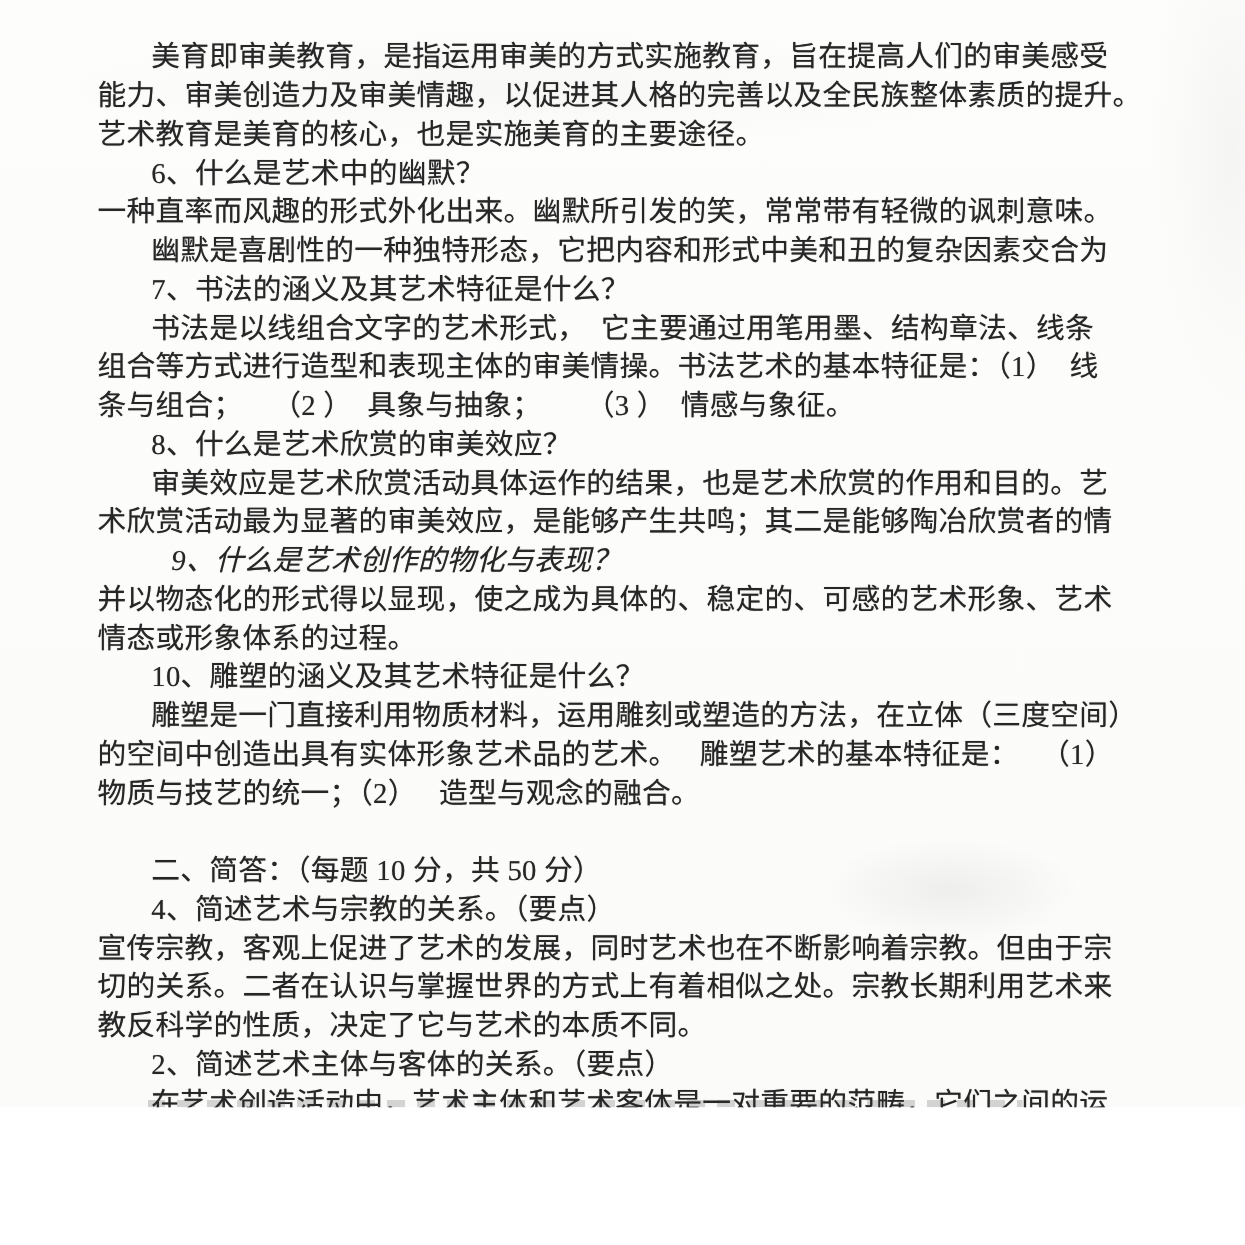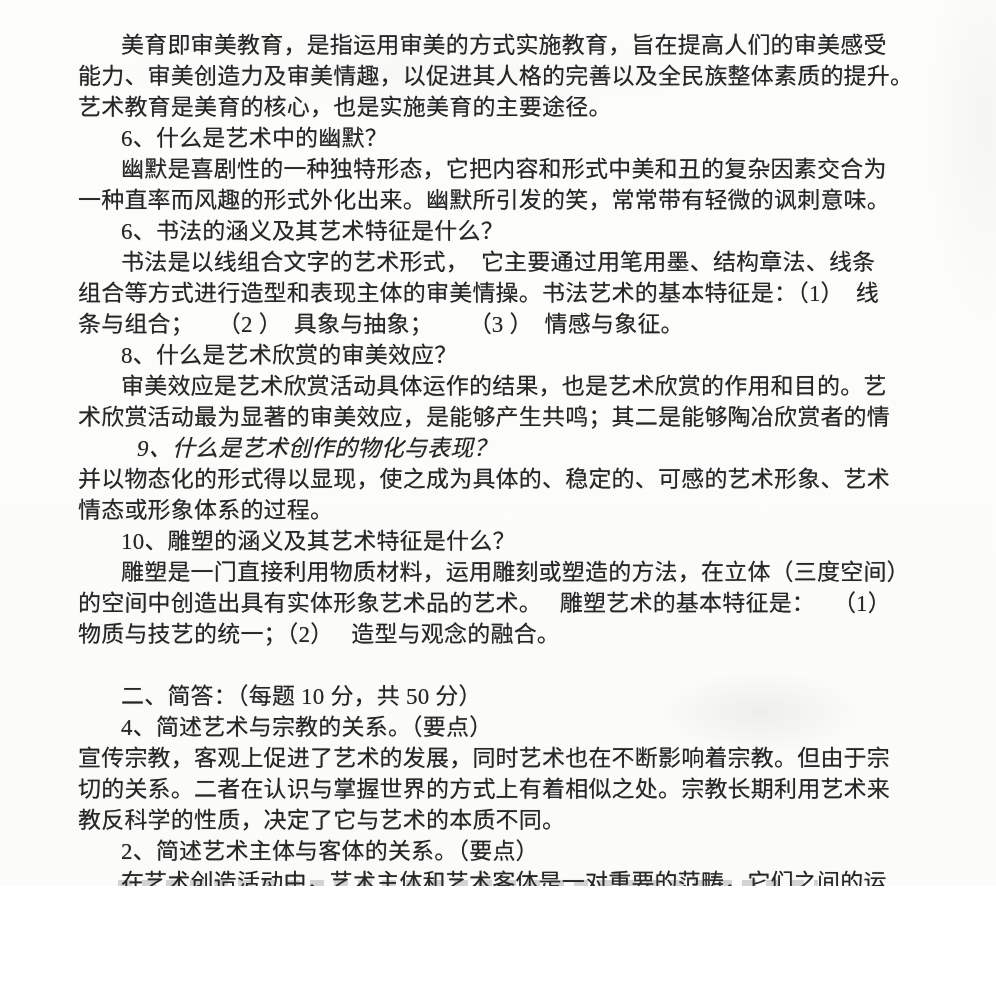--- a/index.html
+++ b/index.html
@@ -57,23 +57,23 @@
 </style>
 </head>
 <body>
 
 <div class="page">
   <div class="text-block">
     <div class="line indent">美育即审美教育，是指运用审美的方式实施教育，旨在提高人们的审美感受</div>
     <div class="line">能力、审美创造力及审美情趣，以促进其人格的完善以及全民族整体素质的提升。</div>
     <div class="line">艺术教育是美育的核心，也是实施美育的主要途径。</div>
     <div class="line indent">6、什么是艺术中的幽默？</div>
+    <div class="line">一种直率而风趣的形式外化出来。幽默所引发的笑，常常带有轻微的讽刺意味。</div>
     <div class="line indent">幽默是喜剧性的一种独特形态，它把内容和形式中美和丑的复杂因素交合为</div>
-    <div class="line">一种直率而风趣的形式外化出来。幽默所引发的笑，常常带有轻微的讽刺意味。</div>
-    <div class="line indent">6、书法的涵义及其艺术特征是什么？</div>
+    <div class="line indent">7、书法的涵义及其艺术特征是什么？</div>
     <div class="line indent">书法是以线组合文字的艺术形式，  它主要通过用笔用墨、结构章法、线条</div>
     <div class="line">组合等方式进行造型和表现主体的审美情操。书法艺术的基本特征是：（1）  线</div>
     <div class="line">条与组合；    （2 ）  具象与抽象；      （3 ）  情感与象征。</div>
     <div class="line indent">8、什么是艺术欣赏的审美效应？</div>
     <div class="line indent">审美效应是艺术欣赏活动具体运作的结果，也是艺术欣赏的作用和目的。艺</div>
     <div class="line">术欣赏活动最为显著的审美效应，是能够产生共鸣；其二是能够陶冶欣赏者的情</div>
     <div class="line indent-more">9、什么是艺术创作的物化与表现？</div>
     <div class="line">并以物态化的形式得以显现，使之成为具体的、稳定的、可感的艺术形象、艺术</div>
     <div class="line">情态或形象体系的过程。</div>
     <div class="line indent">10、雕塑的涵义及其艺术特征是什么？</div>

